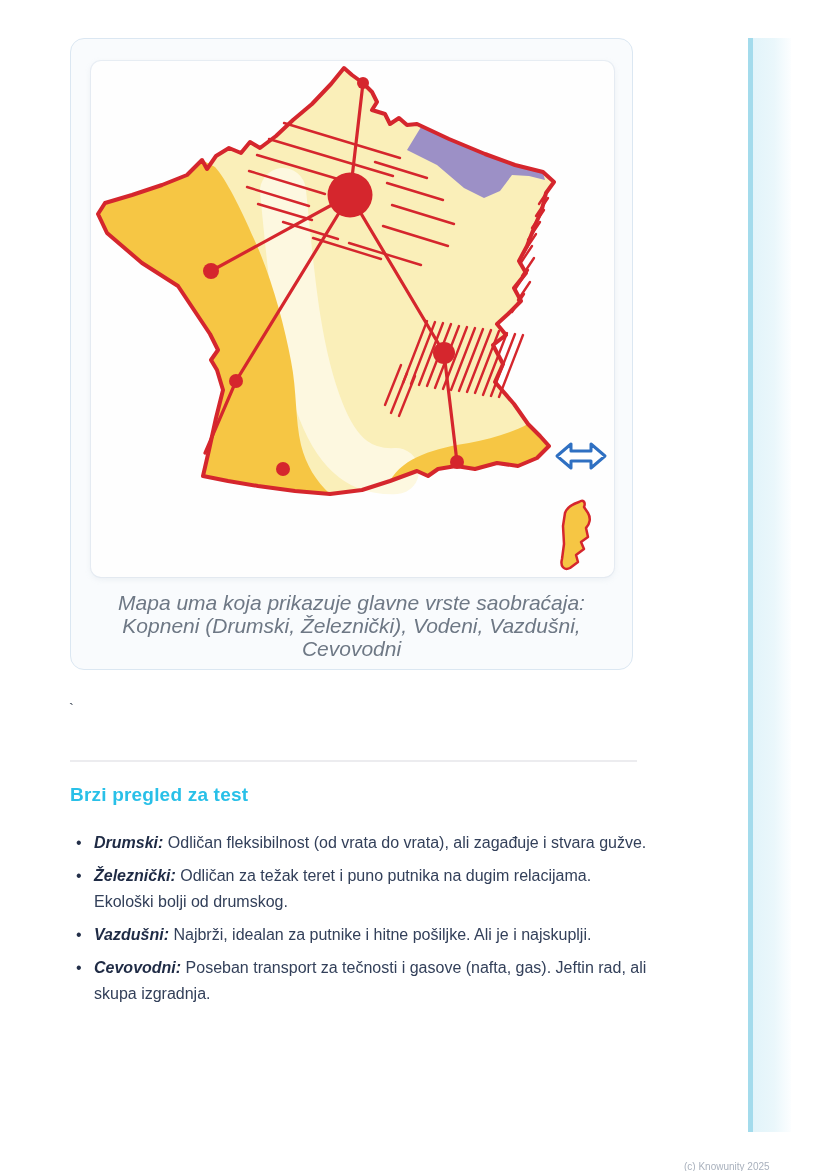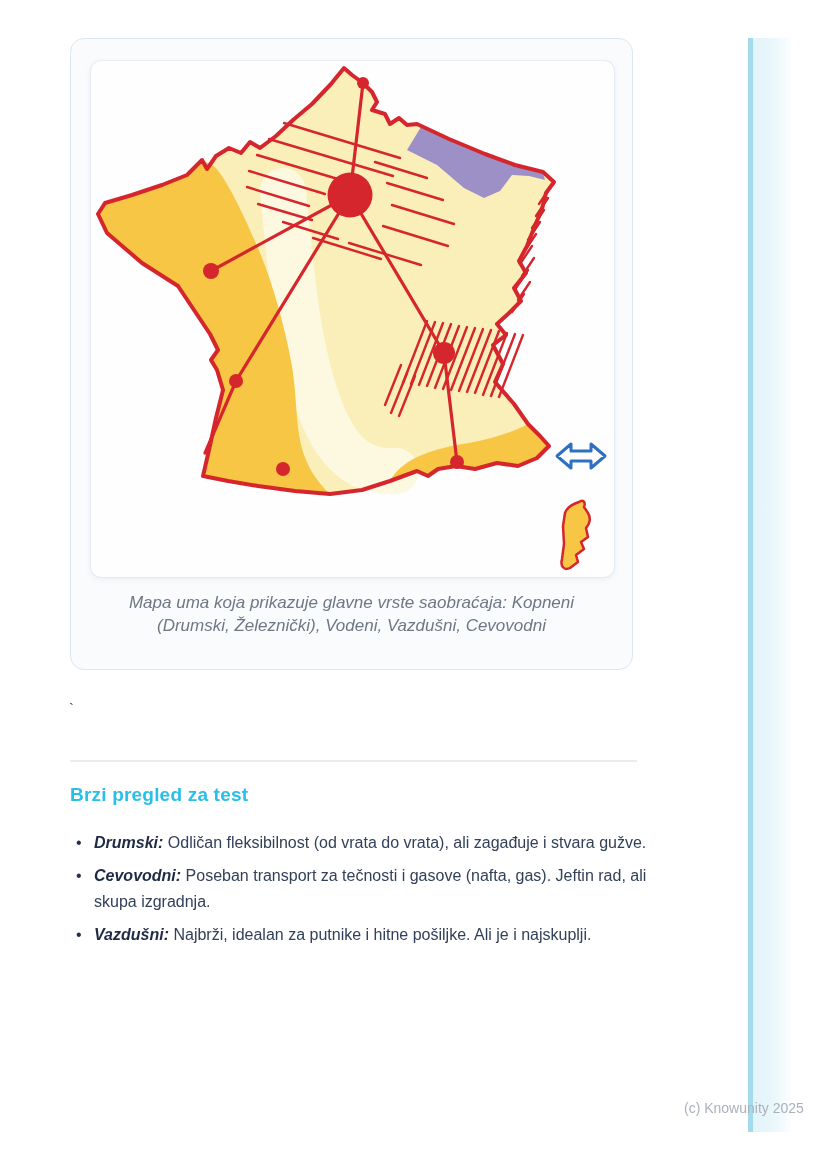--- a/index.html
+++ b/index.html
@@ -19,21 +19,21 @@
     background:#fefefe; border-radius:10px;
     box-shadow:0 0 0 1px rgba(215,225,235,.45), 0 2px 6px rgba(160,175,195,.18);
   }
   .map-panel svg { display:block; width:523px; height:516px; }
   .figure-caption {
     position:absolute; left:0; top:552px; width:100%;
     text-align:center;
   }
   .figure-caption p {
     margin:0 auto; max-width:470px;
-    font-style:italic; font-size:17px; line-height:23px; color:#6e7885;
+    font-style:italic; font-size:21px; line-height:23px; color:#6e7885;
   }
 
   .stray-backtick {
     position:absolute; left:69px; top:700px; font-size:15px; color:#3a4454;
   }
 
   .divider {
     position:absolute; left:70px; top:760px; width:567px; height:2px;
     background:#ececef;
   }
@@ -52,22 +52,22 @@
     font-size:16px; line-height:26px; color:#33405a;
   }
   .bullet-list li::before {
     content:"\2022";
     position:absolute; left:6px; top:0;
     color:#232f49; font-size:16px; line-height:26px;
   }
   .bullet-list .term { font-weight:700; color:#1f2b45;font-style:italic; }
 
   .watermark {
-    position:absolute; left:684px; top:1100px; z-index:5;
-    font-size:14px; color:#a9b1bd;
+    position:absolute; left:684px; top:1161px; z-index:5;
+    font-size:10px; color:#a9b1bd;
   }
 
   
   .edge-stripe {
     position:absolute; left:748px; top:38px; width:5px; height:1094px;
     background:#a3dbec;
   }
   .edge-fill {
     position:absolute; left:753px; top:38px; width:38px; height:1094px;
     background:linear-gradient(to right, #e2f4fa 0%, #eaf7fb 55%, #fcfeff 100%);
@@ -196,22 +196,23 @@
   </div>
 
   <div class="stray-backtick">`</div>
 
   <div class="divider"></div>
 
   <h2 class="section-heading">Brzi pregled za test</h2>
 
   <ul class="bullet-list">
     <li><span class="term">Drumski:</span> <span>Odličan fleksibilnost (od vrata do vrata), ali zagađuje i stvara gužve.</span></li>
+    <li><span class="term">Železnički:</span> <span>Odličan za težak teret i puno putnika na dugim relacijama. Ekološki bolji od drumskog.</span></li>
+    <li><span class="term">Vazdušni:</span> <span>Najbrži, idealan za putnike i hitne pošiljke. Ali je i najskuplji.</span></li>
     <li><span class="term">Cevovodni:</span> <span>Poseban transport za tečnosti i gasove (nafta, gas). Jeftin rad, ali skupa izgradnja.</span></li>
-    <li><span class="term">Vazdušni:</span> <span>Najbrži, idealan za putnike i hitne pošiljke. Ali je i najskuplji.</span></li>
   </ul>
 
   <div class="watermark">(c) Knowunity 2025</div>
 
   <div class="edge-stripe"></div>
   <div class="edge-fill"></div>
 
 </div>
 
 </body></html>

